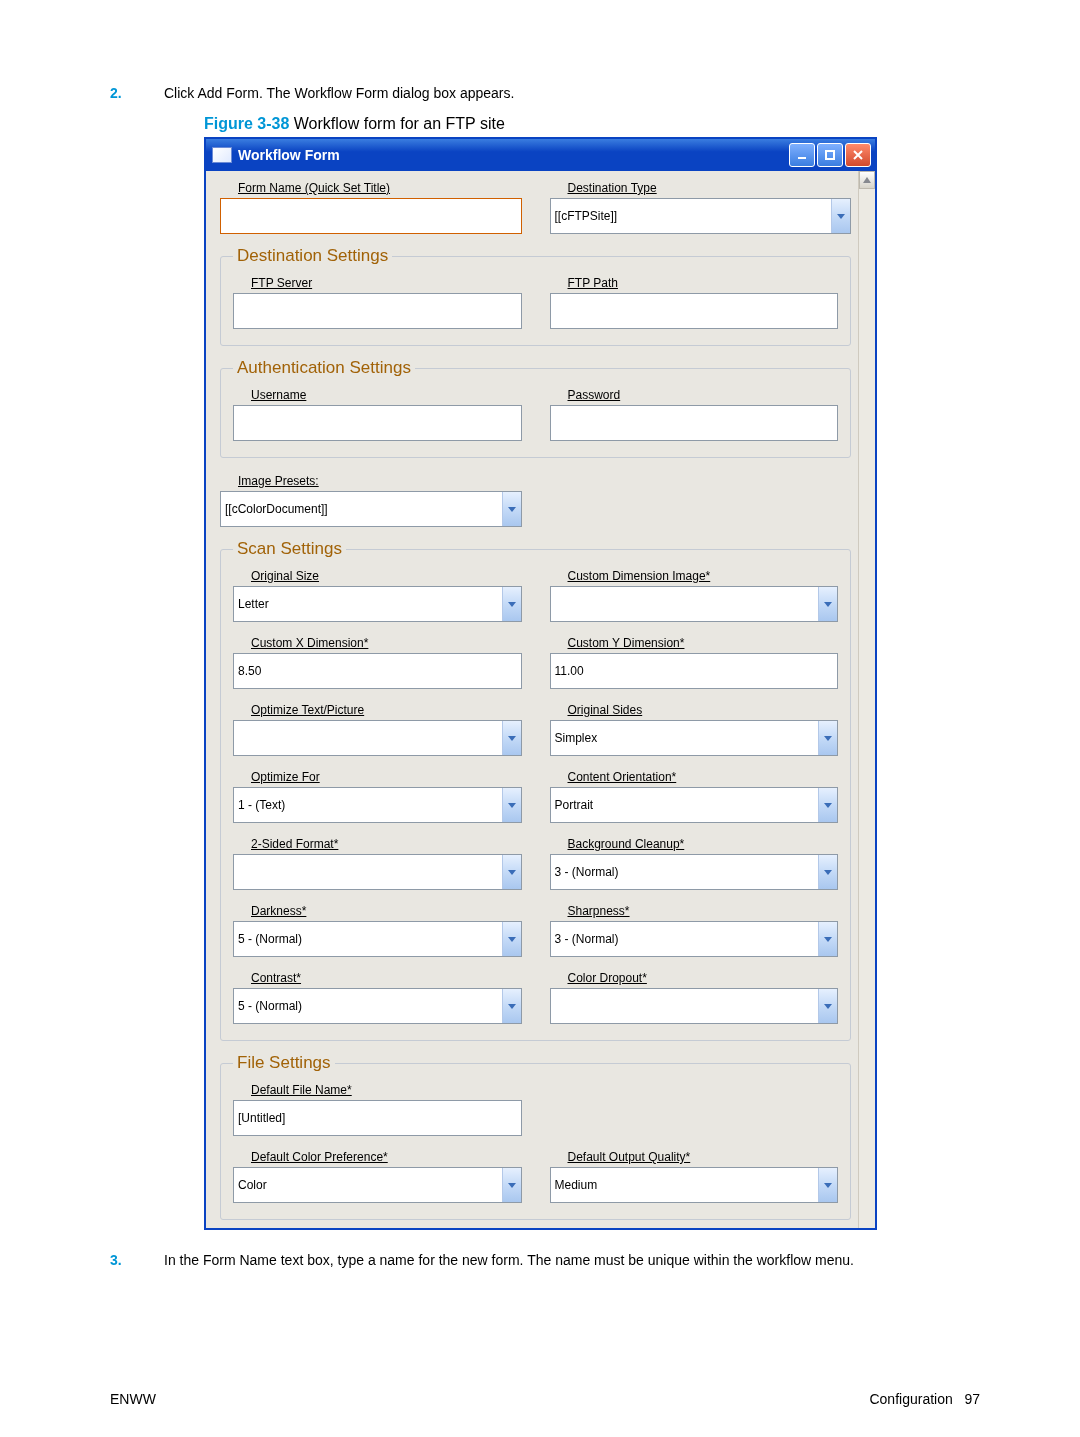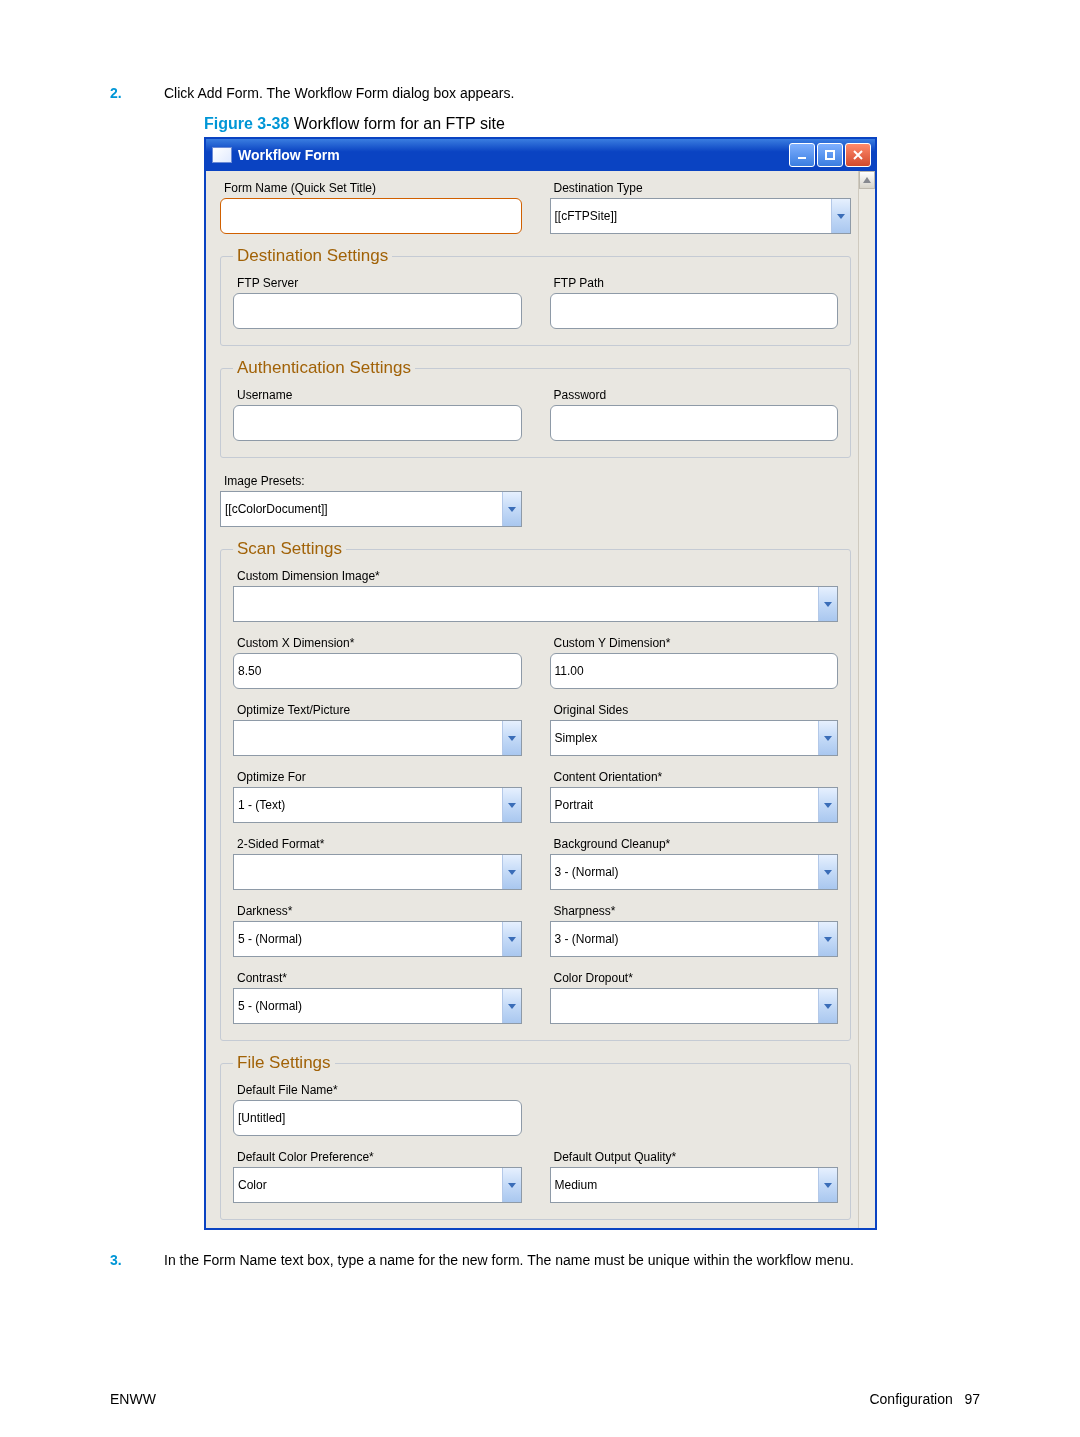--- a/index.html
+++ b/index.html
@@ -98,32 +98,32 @@
     display:flex; align-items:center; justify-content:center;
     color:#6b6b6b;
   }
 
   .row2 {
     display: flex;
     gap: 28px;
     margin-bottom: 4px;
   }
   .col { flex: 1 1 0; min-width: 0; }
-  .lbl { display: block; margin: 0 0 3px 4px; }
+  .lbl { display: block; margin: 0 0 3px 18px; text-decoration: underline; }
   .field {
     width: 100%;
     height: 36px;
     border: 1px solid #8e9aa7;
     background: #fff;
     box-sizing: border-box;
     padding: 1px 4px;
     font: inherit;
     display:flex; align-items:center;
   }
-  .field.input { cursor: text; border-radius: 6px; }
+  .field.input { cursor: text; }
   .field.sel {
     position: relative;
     padding-right: 22px;
   }
   .sel-btn {
     position: absolute;
     right: 0; top: 0; bottom: 0;
     width: 18px;
     border-left: 1px solid #b3c8e8;
     background: linear-gradient(to bottom,#e6f0fe 0%, #c4daf7 50%, #a9c7ef 100%);
@@ -262,20 +262,31 @@
             </div>
           </div>
           <div class="col"></div>
         </div>
 
         <fieldset class="grp">
           <legend>Scan Settings</legend>
 
           <div class="row2">
             <div class="col">
+              <span class="lbl">Original Size</span>
+              <div class="field sel">
+                  <span>Letter</span>
+                  <span class="sel-btn">
+                    <svg width="8" height="5">
+                      <path d="M0 0 L8 0 L4 5 Z" fill="#3a6db8"></path>
+                    </svg>
+                  </span>
+                </div>
+            </div>
+            <div class="col">
               <span class="lbl">Custom Dimension Image*</span>
               <div class="field sel">
                   <span></span>
                   <span class="sel-btn">
                     <svg width="8" height="5">
                       <path d="M0 0 L8 0 L4 5 Z" fill="#3a6db8"></path>
                     </svg>
                   </span>
                 </div>
             </div>

